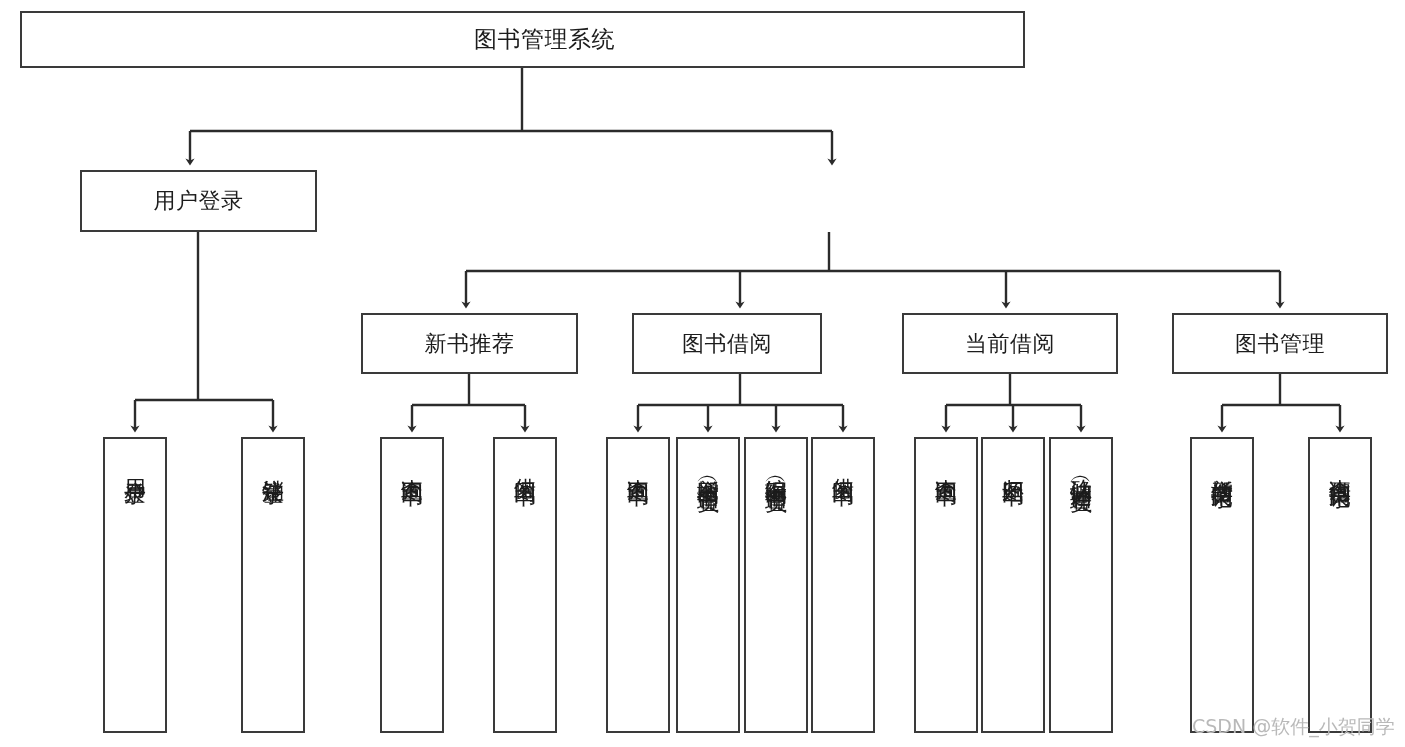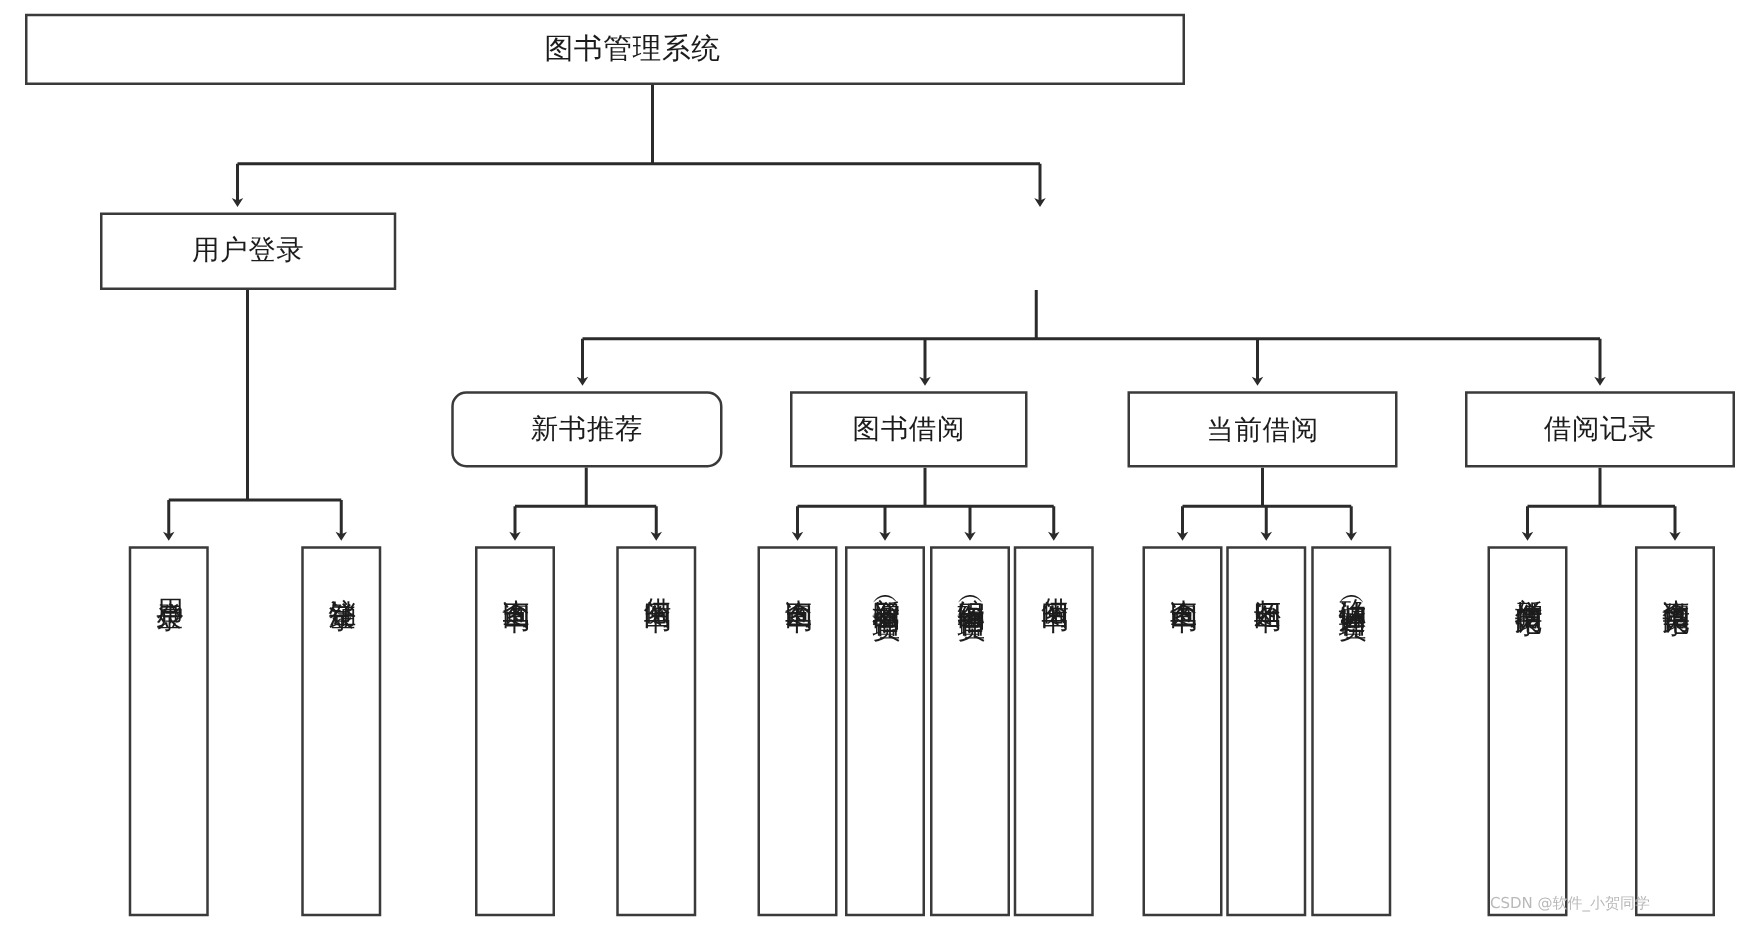--- a/index.html
+++ b/index.html
@@ -53,21 +53,21 @@
     font-size: 22px;
     writing-mode: vertical-rl;
     text-orientation: upright;
     letter-spacing: 2px;
     line-height: 1.1;
   }
   .watermark {
     position: absolute;
     left: 1192px;
     top: 714px;
-    font-size: 12px;
+    font-size: 19px;
     color: #b9b9b9;
     white-space: nowrap;
     z-index: 3;
     font-family: "DejaVu Sans", "Liberation Sans", sans-serif;
   }
 </style>
 </head>
 <body>
 
 <div id="page">
@@ -115,39 +115,39 @@
       <path d="M1013,405 L1013,429" marker-end="url(#arrow)"></path>
       <path d="M1081,405 L1081,429" marker-end="url(#arrow)"></path>
 
       <path d="M1280,374 L1280,405"></path>
       <path d="M1222,405 L1340,405"></path>
       <path d="M1222,405 L1222,429" marker-end="url(#arrow)"></path>
       <path d="M1340,405 L1340,429" marker-end="url(#arrow)"></path>
     </g>
   </svg>
 
-  <div class="node root horizontal" style="left:20px; top:11px; width:928px; height:57px;padding-left:44px;">
+  <div class="node root horizontal" style="left:20px; top:11px; width:1005px; height:57px;padding-left:44px;">
     <span class="label">图书管理系统</span>
   </div>
 
   <div class="node horizontal" style="left:80px; top:170px; width:237px; height:62px;">
     <span class="label">用户登录</span>
   </div>
 
-  <div class="node horizontal" style="left:361px; top:313px; width:217px; height:61px;border-radius:12px;">
+  <div class="node horizontal" style="left:361px; top:313px; width:217px; height:61px;">
     <span class="label">新书推荐</span>
   </div>
   <div class="node horizontal" style="left:632px; top:313px; width:190px; height:61px;">
     <span class="label">图书借阅</span>
   </div>
-  <div class="node horizontal" style="left:902px; top:313px; width:216px; height:61px;font-family:Liberation Serif, serif;">
+  <div class="node horizontal" style="left:902px; top:313px; width:216px; height:61px;">
     <span class="label">当前借阅</span>
   </div>
   <div class="node horizontal" style="left:1172px; top:313px; width:216px; height:61px;">
-    <span class="label">借阅记录</span>
+    <span class="label">图书管理</span>
   </div>
 
   <div class="node leaf" style="left:103px; top:437px; width:64px; height:296px;">
     <span class="label">用户登录</span>
   </div>
   <div class="node leaf" style="left:241px; top:437px; width:64px; height:296px;">
     <span class="label">注销登录</span>
   </div>
 
   <div class="node leaf" style="left:380px; top:437px; width:64px; height:296px;">

